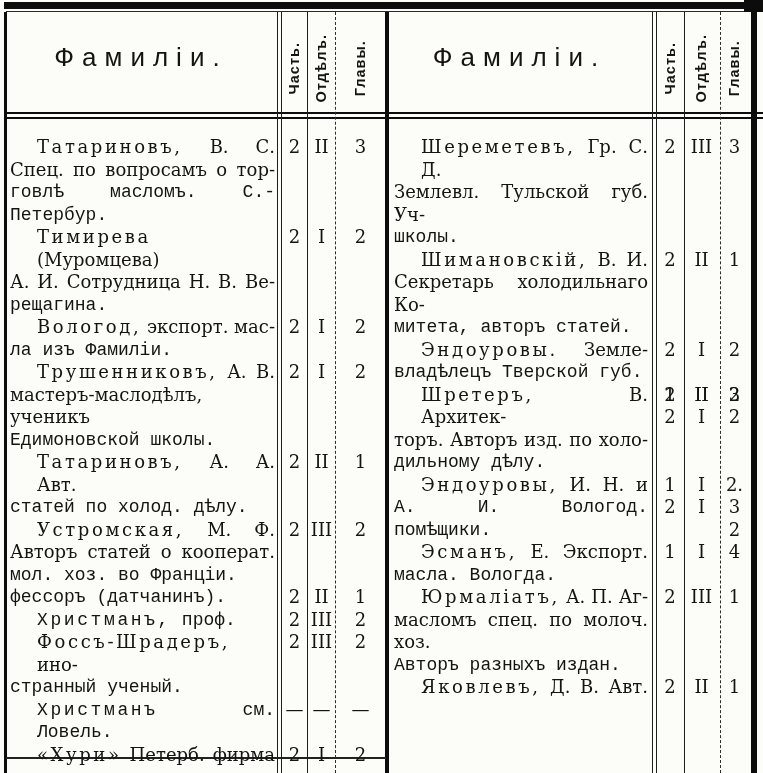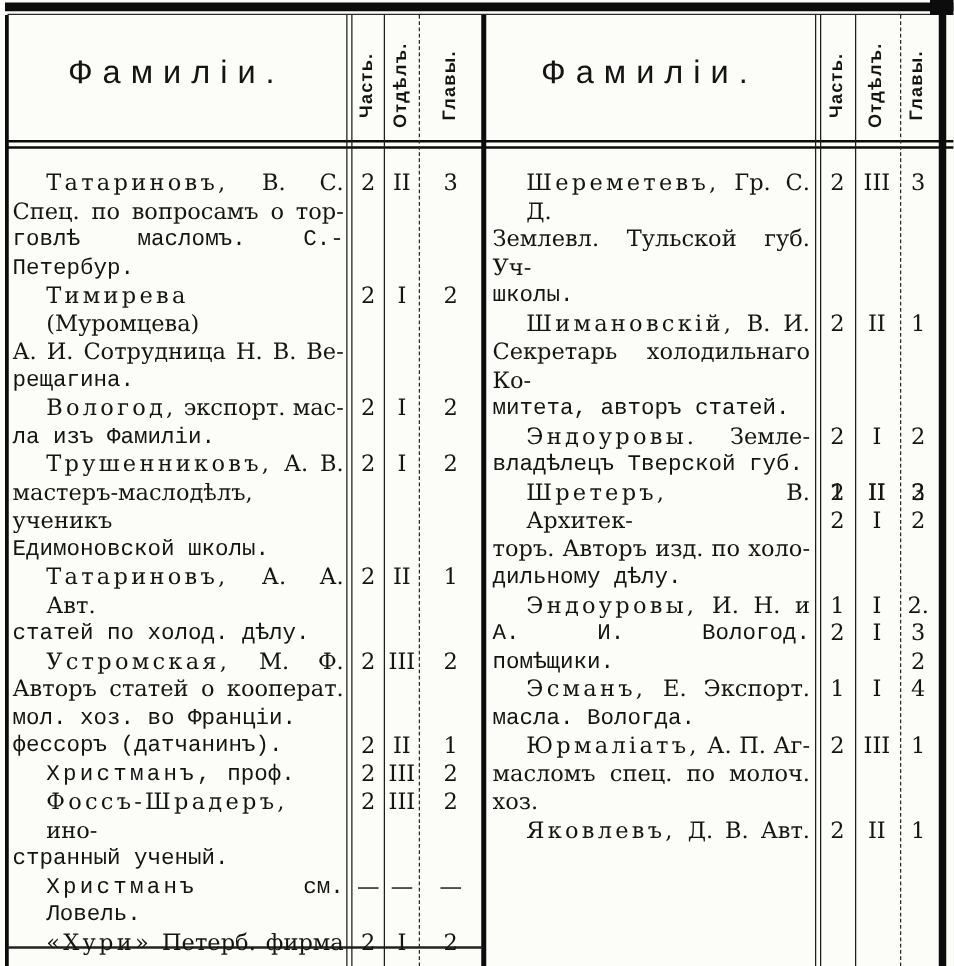--- a/index.html
+++ b/index.html
@@ -394,20 +394,21 @@
             <div class="numline">I</div>
           </div>
           <div class="numcol nc3">
             <div class="numline">4</div>
           </div>
         </div>
         <div class="entry">
           <div class="txt">
             <div class="line first"><span class="nm">Юрмаліатъ,</span> А. П. Аг-</div>
             <div class="line">масломъ спец. по молоч. хоз.</div>
+            <div class="line last">Авторъ разныхъ издан.</div>
           </div>
           <div class="numcol nc1">
             <div class="numline">2</div>
           </div>
           <div class="numcol nc2">
             <div class="numline">III</div>
           </div>
           <div class="numcol nc3">
             <div class="numline">1</div>
           </div>

